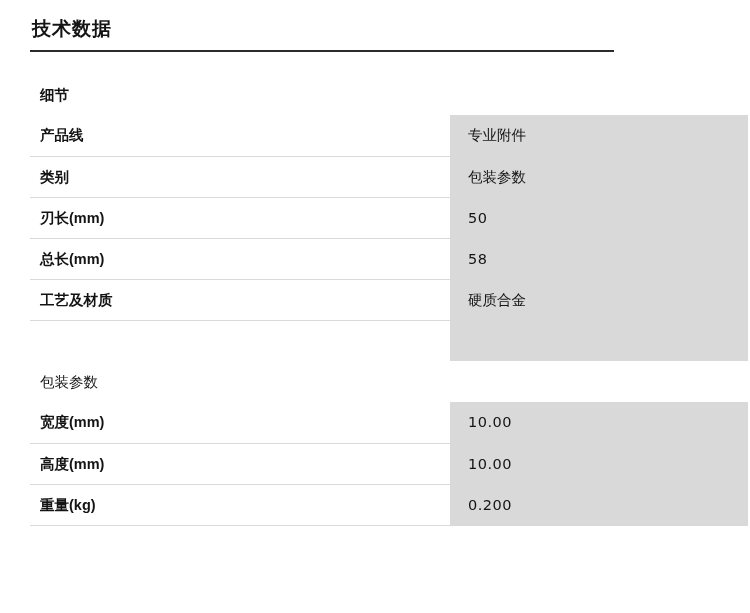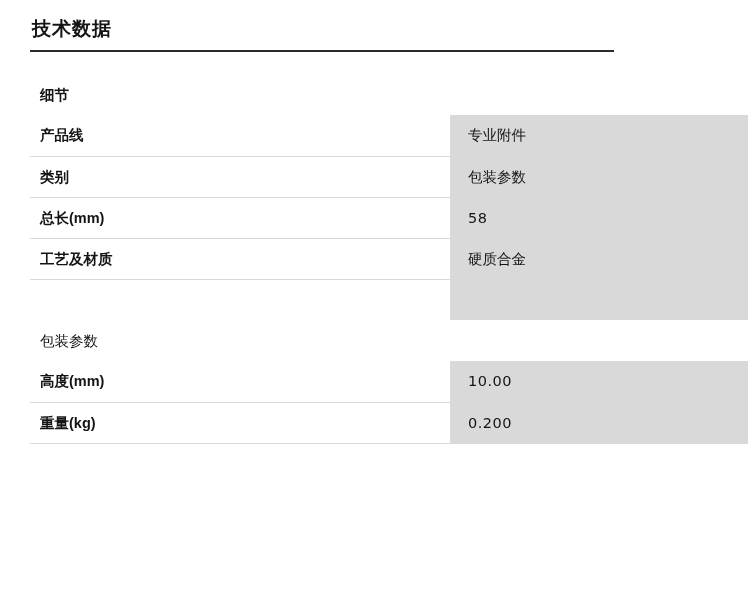--- a/index.html
+++ b/index.html
@@ -107,39 +107,47 @@
 
       <tr>
         <td class="label">产品线</td>
         <td class="value">专业附件</td>
       </tr>
       <tr>
         <td class="label">类别</td>
         <td class="value">包装参数</td>
       </tr>
       <tr>
+        <td class="label">刃长(mm)</td>
+        <td class="value num">50</td>
+      </tr>
+      <tr>
         <td class="label">总长(mm)</td>
         <td class="value num">58</td>
       </tr>
       <tr>
         <td class="label">工艺及材质</td>
         <td class="value">硬质合金</td>
       </tr>
 
       <tr class="spacer">
         <td class="label"></td>
         <td class="value"></td>
       </tr>
 
       <tr class="header-row group-head">
         <td class="label">包装参数</td>
         <td class="value"></td>
       </tr>
 
       <tr>
+        <td class="label">宽度(mm)</td>
+        <td class="value num">10.00</td>
+      </tr>
+      <tr>
         <td class="label">高度(mm)</td>
         <td class="value num">10.00</td>
       </tr>
       <tr>
         <td class="label">重量(kg)</td>
         <td class="value num">0.200</td>
       </tr>
     </tbody>
   </table>
 

